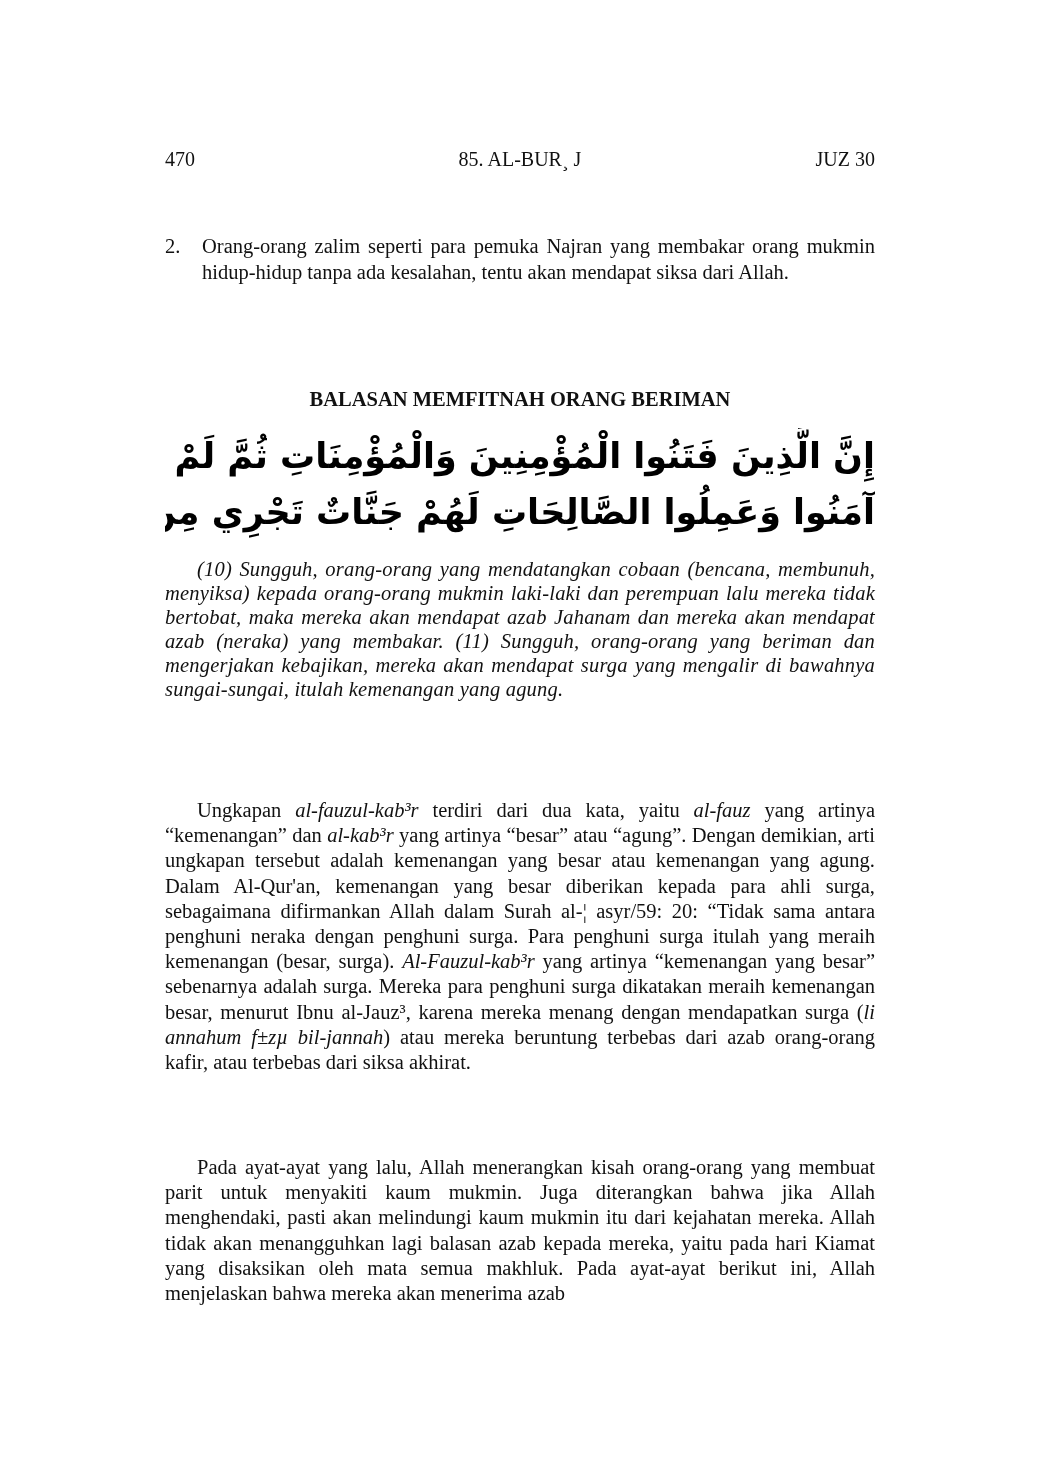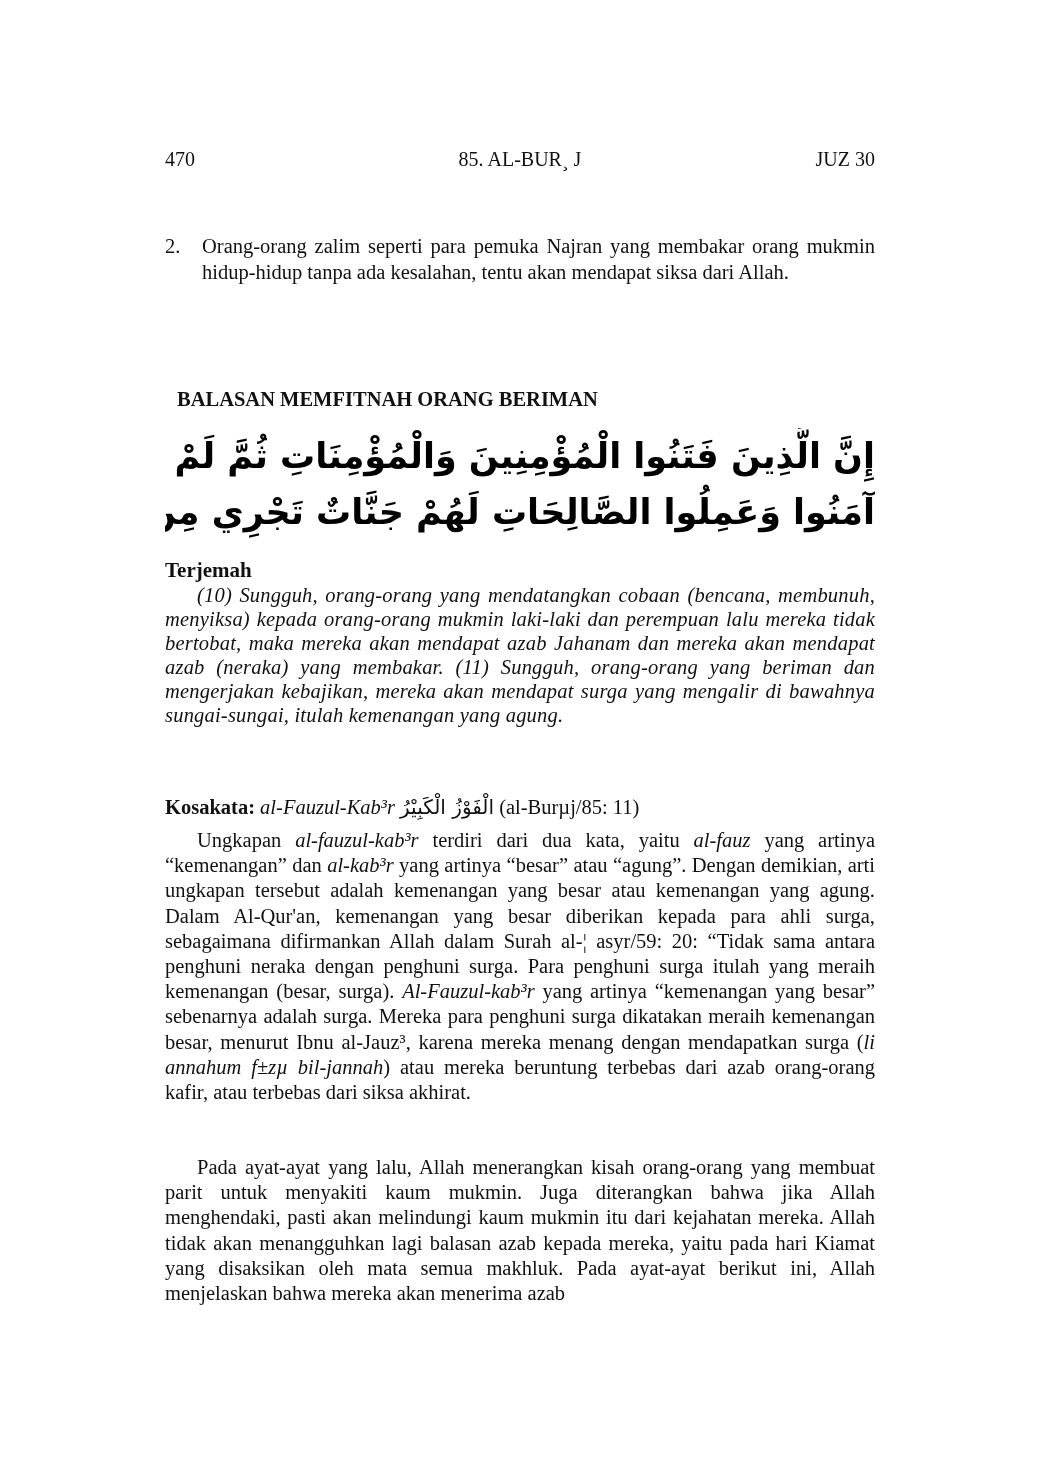--- a/index.html
+++ b/index.html
@@ -49,23 +49,23 @@
       top: 0;
     }
     .numbered-item .body {
       margin-left: 37px;
       text-align: justify;
     }
 
     .section-title {
       position: absolute;
       top: 386px;
-      left: 12px;
+      left: 0;
       width: 710px;
-      text-align: left;
+      text-align: center;
       font-weight: bold;
       font-size: 20.5px;
       line-height: 26px;
     }
 
     .arabic-block {
       position: absolute;
       top: 428px;
       left: 0;
       width: 710px;
@@ -170,31 +170,24 @@
       
       
     </div>
     <div class="arabic-line second">
       <span>آمَنُوا وَعَمِلُوا الصَّالِحَاتِ لَهُمْ جَنَّاتٌ تَجْرِي مِنْ تَحْتِهَا الْأَنْهَارُ ۚ ذَٰلِكَ الْفَوْزُ الْكَبِيرُ</span>
       
     </div>
   </div>
 
   <div class="terjemah">
-    <div class="heading">Terjemah</div>
     <div class="text">(10) Sungguh, orang-orang yang mendatangkan cobaan (bencana, membunuh, menyiksa) kepada orang-orang mukmin laki-laki dan perempuan lalu mereka tidak bertobat, maka mereka akan mendapat azab Jahanam dan mereka akan mendapat azab (neraka) yang membakar. (11) Sungguh, orang-orang yang beriman dan mengerjakan kebajikan, mereka akan mendapat surga yang mengalir di bawahnya sungai-sungai, itulah kemenangan yang agung.</div>
   </div>
 
   <div class="kosakata">
-    <div class="kheading">
-      <span class="label">Kosakata:</span>
-      <span class="term">al-Fauzul-Kab³r</span>
-      <span class="arabic-term">الْفَوْزُ الْكَبِيْرُ</span>
-      <span>(al-Burµj/85: 11)</span>
-    </div>
     <div class="para"><span>Ungkapan </span><i>al-fauzul-kab³r</i><span> terdiri dari dua kata, yaitu </span><i>al-fauz</i><span> yang artinya “kemenangan” dan </span><i>al-kab³r</i><span> yang artinya “besar” atau “agung”. Dengan demikian, arti ungkapan tersebut adalah kemenangan yang besar atau kemenangan yang agung. Dalam Al-Qur'an, kemenangan yang besar diberikan kepada para ahli surga, sebagaimana difirmankan Allah dalam Surah al-¦ asyr/59: 20: “Tidak sama antara penghuni neraka dengan penghuni surga. Para penghuni surga itulah yang meraih kemenangan (besar, surga). </span><i>Al-Fauzul-kab³r</i><span> yang artinya “kemenangan yang besar” sebenarnya adalah surga. Mereka para penghuni surga dikatakan meraih kemenangan besar, menurut Ibnu al-Jauz³, karena mereka menang dengan mendapatkan surga (</span><i>li annahum f±zµ bil-jannah</i><span>) atau mereka beruntung terbebas dari azab orang-orang kafir, atau terbebas dari siksa akhirat.</span></div>
   </div>
 
   <div class="munasabah">
     <div class="para">Pada ayat-ayat yang lalu, Allah menerangkan kisah orang-orang yang membuat parit untuk menyakiti kaum mukmin. Juga diterangkan bahwa jika Allah menghendaki, pasti akan melindungi kaum mukmin itu dari kejahatan mereka. Allah tidak akan menangguhkan lagi balasan azab kepada mereka, yaitu pada hari Kiamat yang disaksikan oleh mata semua makhluk. Pada ayat-ayat berikut ini, Allah menjelaskan bahwa mereka akan menerima azab</div>
   </div>
 
 </div>
 
 </body></html>

